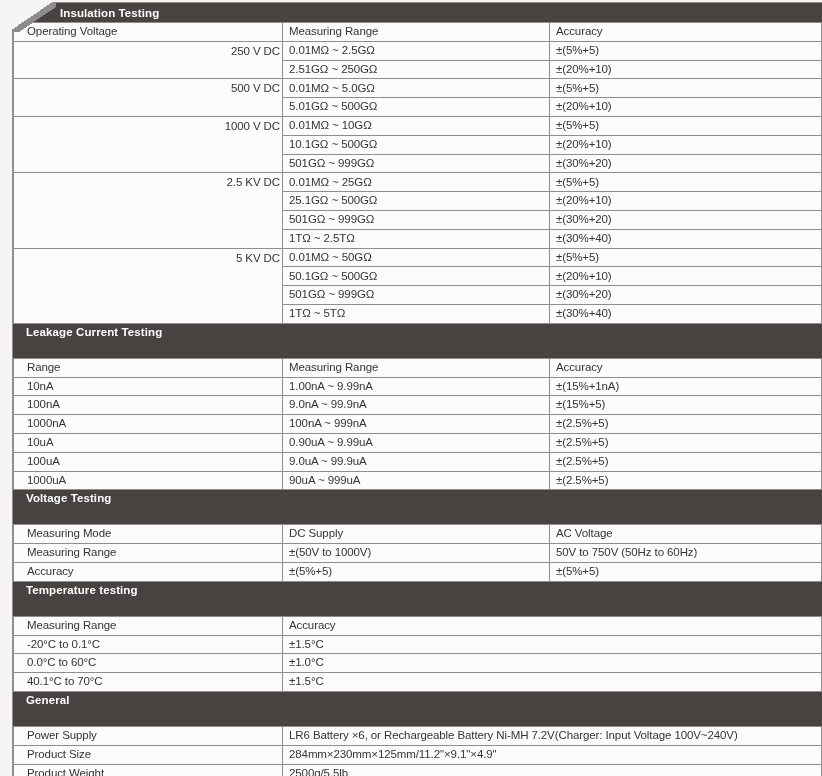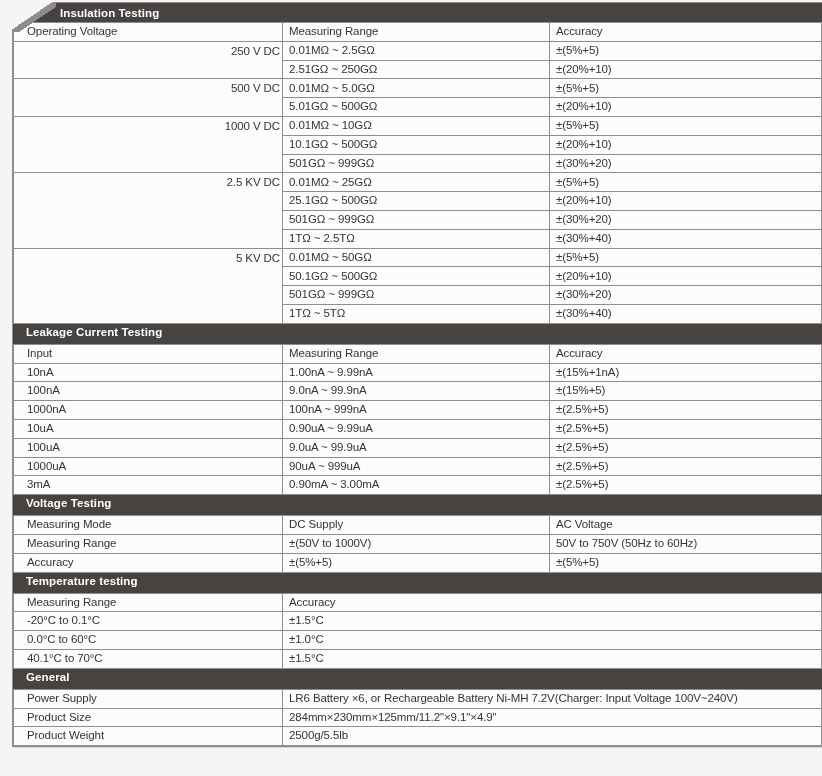--- a/index.html
+++ b/index.html
@@ -21,21 +21,21 @@
     position:absolute;top:2px;left:12px;width:809px;
     background:var(--cell-bg);
     border:1px solid var(--border);
     box-shadow:1px 1px 0 #d5d3d4;
   }
   .bar{
     background:var(--bar-bg);
     color:var(--bar-text);
     font-weight:bold;
     font-size:11.5px;
-    height:20px;line-height:17px;
+    height:34px;line-height:17px;
     padding-left:13px;
     letter-spacing:0.1px;
   }
   .bar.first{
     height:19px;line-height:20px;
     padding-left:47px;
   }
   .corner-cut{
     position:absolute;top:-1px;left:-1px;width:44px;height:30px;z-index:3;
     background:linear-gradient(to top left,
@@ -148,21 +148,21 @@
 
   <div class="bar">Leakage Current Testing</div>
   <table>
     <colgroup>
         <col style="width:269px">
         <col style="width:267px">
         <col>
       </colgroup>
     <tbody>
         <tr>
-      <td class="c1">Input</td>
+      <td class="c1">Range</td>
       <td>Measuring Range</td>
       <td>Accuracy</td>
     </tr>
     <tr>
       <td class="c1">10nA</td>
       <td>1.00nA ~ 9.99nA</td>
       <td>±(15%+1nA)</td>
     </tr>
     <tr>
       <td class="c1">100nA</td>
@@ -182,25 +182,20 @@
     <tr>
       <td class="c1">100uA</td>
       <td>9.0uA ~ 99.9uA</td>
       <td>±(2.5%+5)</td>
     </tr>
     <tr>
       <td class="c1">1000uA</td>
       <td>90uA ~ 999uA</td>
       <td>±(2.5%+5)</td>
     </tr>
-    <tr>
-      <td class="c1">3mA</td>
-      <td>0.90mA ~ 3.00mA</td>
-      <td>±(2.5%+5)</td>
-    </tr>
   </tbody>
     </table>
 
   <div class="bar">Voltage Testing</div>
   <table>
     <colgroup>
         <col style="width:269px">
         <col style="width:267px">
         <col>
       </colgroup>

